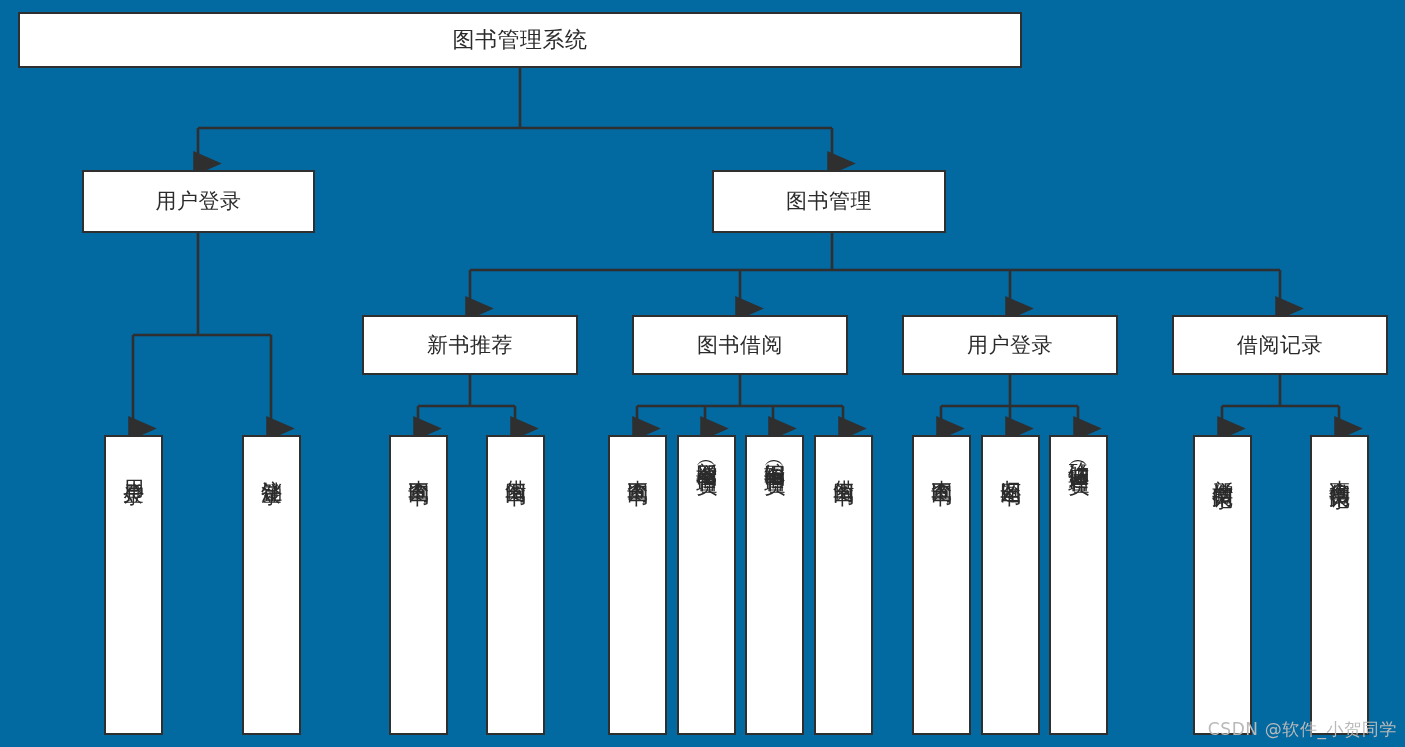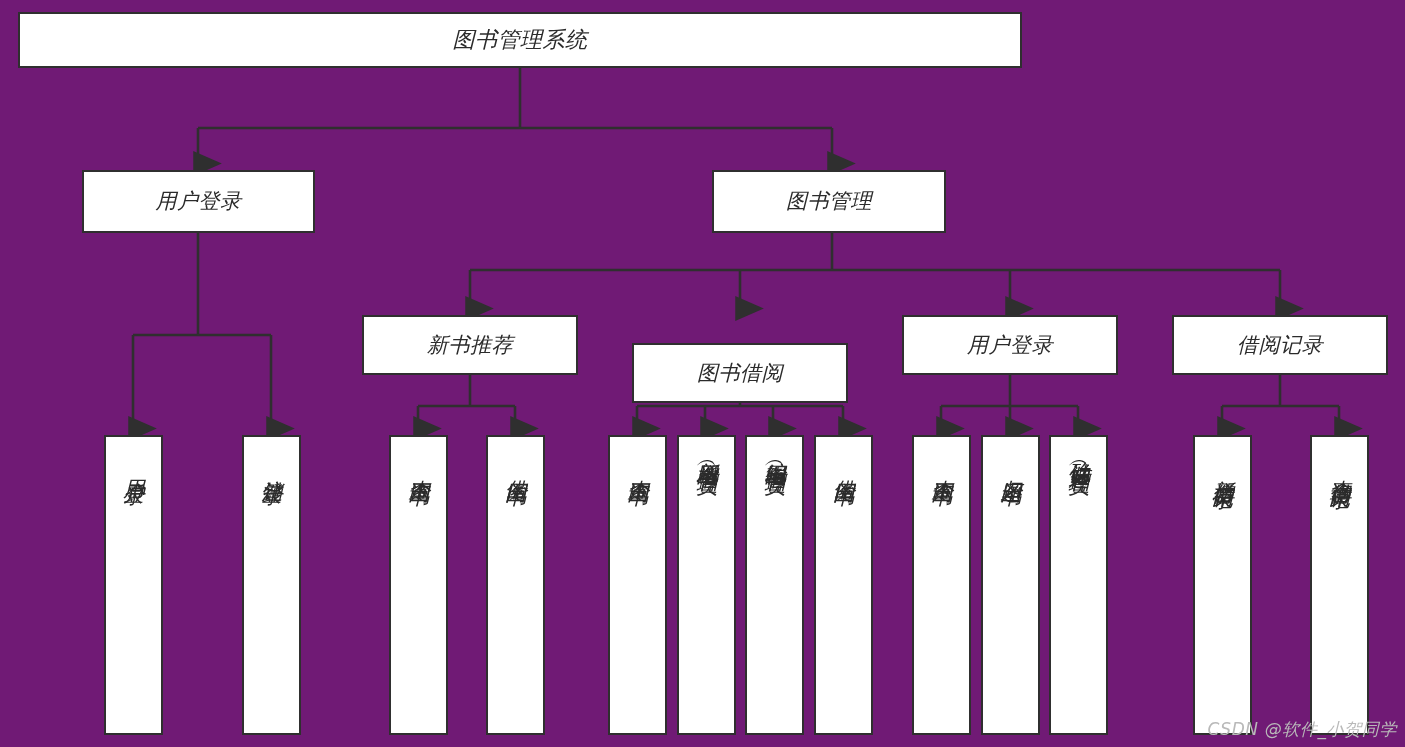--- a/index.html
+++ b/index.html
@@ -8,23 +8,22 @@
     padding: 0;
     background: #ffffff;
   }
   body {
     font-family: "DejaVu Sans", "Liberation Sans", sans-serif;
   }
   #canvas {
     position: relative;
     width: 1405px;
     height: 747px;
-    background: #701a75;
+    background: #0369a1;
     overflow: hidden;
-    font-style: italic;
   }
   #wires {
     position: absolute;
     left: 0;
     top: 0;
     width: 1405px;
     height: 747px;
     pointer-events: none;
   }
   .node {
@@ -142,21 +141,21 @@
   <div class="node horizontal" style="left:82px; top:170px; width:233px; height:63px;">
     <span class="label">用户登录</span>
   </div>
   <div class="node horizontal" style="left:362px; top:315px; width:216px; height:60px;">
     <span class="label">新书推荐</span>
   </div>
 
   <div class="node horizontal" style="left:712px; top:170px; width:234px; height:63px;">
     <span class="label">图书管理</span>
   </div>
-  <div class="node horizontal" style="left:632px; top:315px; width:216px; height:60px;margin-top:28px;">
+  <div class="node horizontal" style="left:632px; top:315px; width:216px; height:60px;">
     <span class="label">图书借阅</span>
   </div>
   <div class="node horizontal" style="left:902px; top:315px; width:216px; height:60px;">
     <span class="label">用户登录</span>
   </div>
   <div class="node horizontal" style="left:1172px; top:315px; width:216px; height:60px;">
     <span class="label">借阅记录</span>
   </div>
 
   <div class="node vertical" style="left:104px; top:435px; width:59px; height:300px;">

